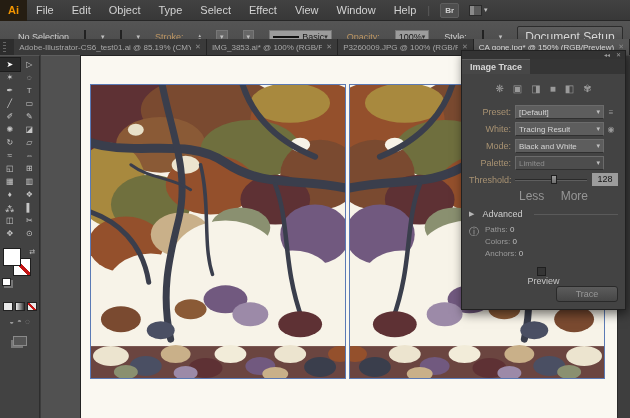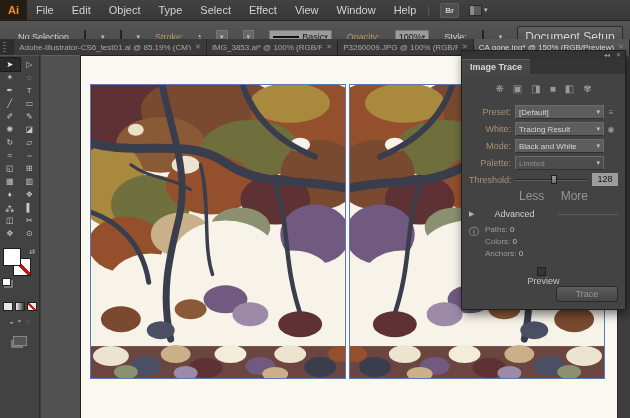--- a/index.html
+++ b/index.html
@@ -109,21 +109,21 @@
   .row .side-icon { width:14px; text-align:center; color:#9a9a9a; font-size:8px; flex:0 0 auto; }
   .slider { flex:1; position:relative; height:13px; }
   .slider .track { position:absolute; left:0; right:0; top:6px; height:2px; background:#2a2a2a;
     border-bottom:1px solid #5e5e5e; }
   .slider .handle { position:absolute; left:50%; top:2px; width:6px; height:9px;
     background:linear-gradient(#9a9a9a,#6e6e6e); border:1px solid #1f1f1f; }
   .thr-val { width:26px; height:13px; margin-left:5px; background:#9c9c9c; color:#151515;
     font-size:9px; text-align:center; line-height:13px; flex:0 0 auto; }
   .lessmore { display:flex; justify-content:space-between; margin:0 30px 2px 50px;
     font-size:12px; color:#969696; }
-  .advanced { display:flex; align-items:center; gap:20px; margin:6px 0 4px; }
+  .advanced { display:flex; align-items:center; gap:8px; margin:6px 0 4px; }
   .advanced .tri { color:#b5b5b5; font-size:7px; }
   .advanced .txt { color:#cfcfcf; font-size:9px; }
   .advanced .line { flex:1; height:1px; background:#5a5a5a; margin-left:4px; }
   .info { display:flex; gap:6px; margin:6px 0 2px; font-size:8px; color:#9a9a9a; }
   .info .i-icon { color:#a9a9a9; font-size:10px; }
   .info-grid { flex:1; display:grid; grid-template-columns:1fr; row-gap:3px; }
   .info-grid .v { color:#c2c2c2; }
   .panel-bottom { display:flex; align-items:center; margin-top:9px;flex-direction:column; }
   .checkbox { width:9px; height:9px; background:#353535; border:1px solid #1f1f1f; margin-right:4px; }
   .preview-lbl { font-size:9px; color:#c6c6c6; }

